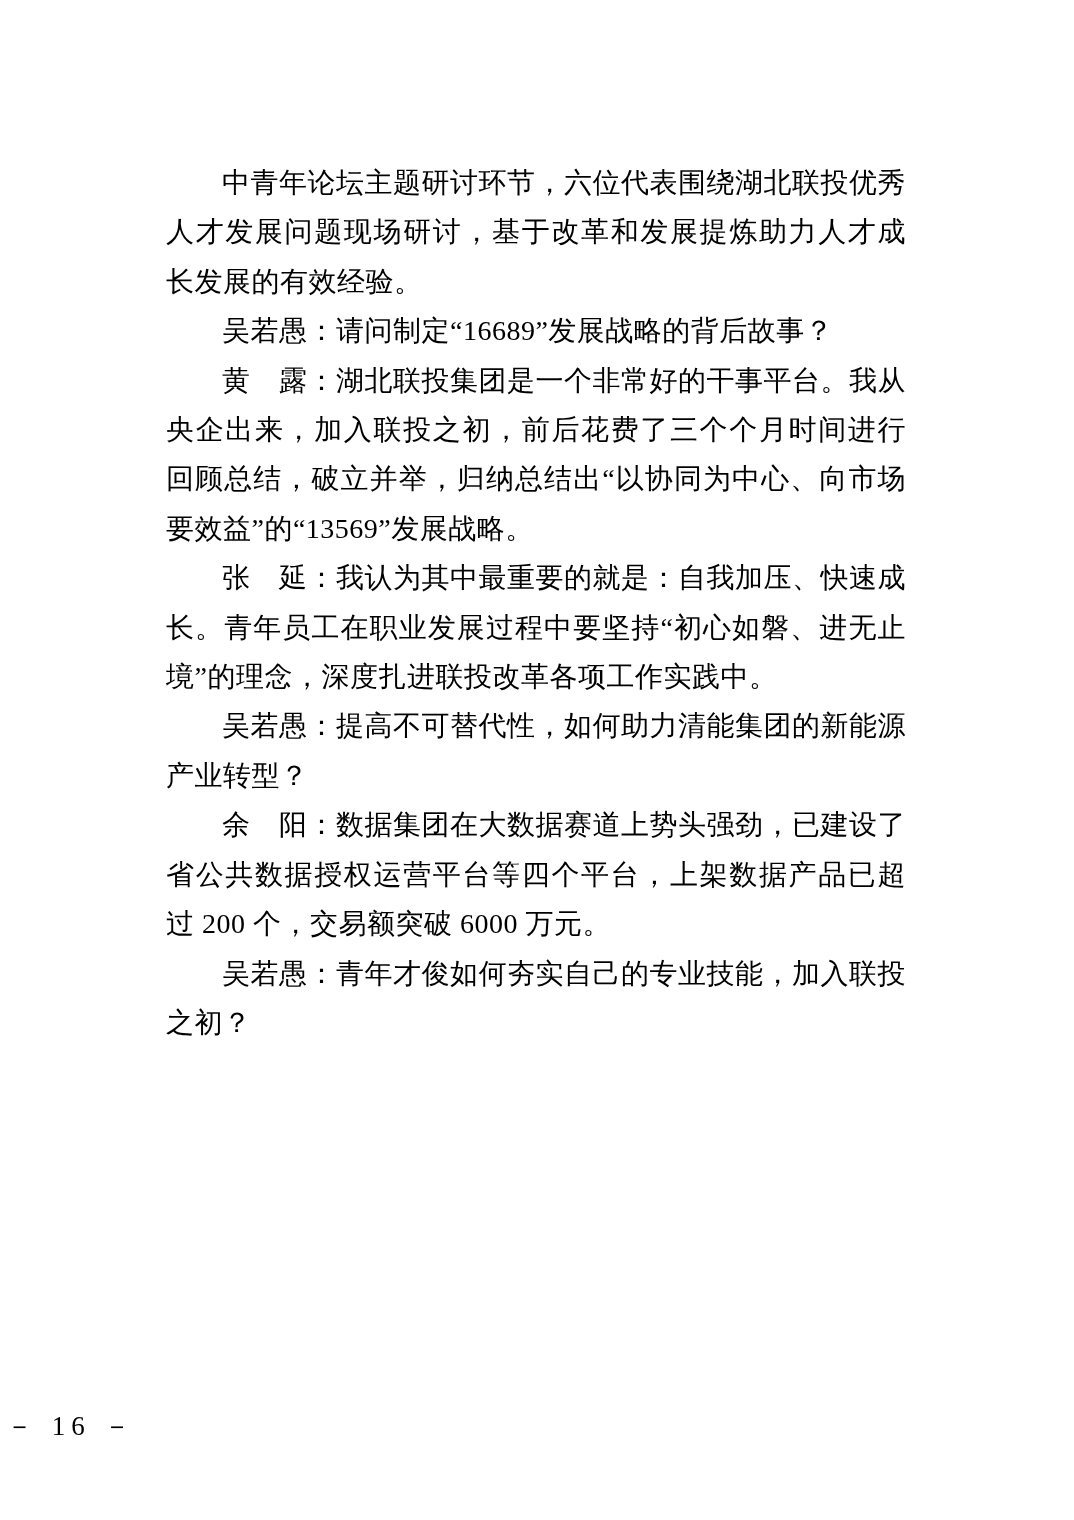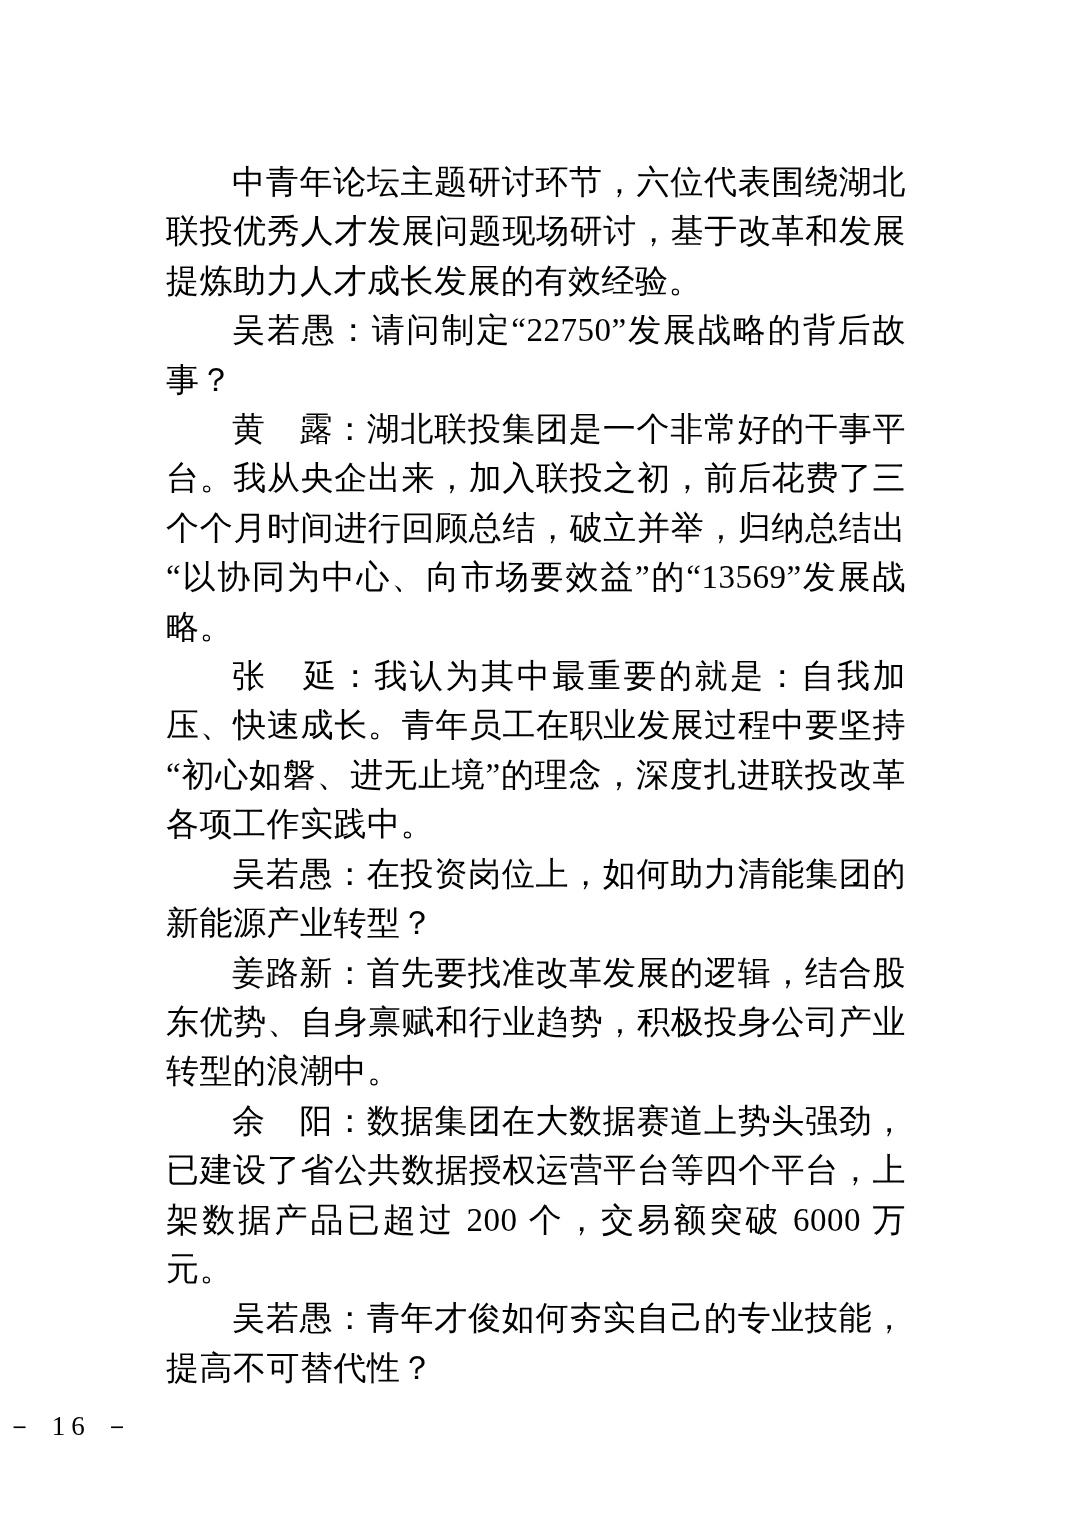--- a/index.html
+++ b/index.html
@@ -18,21 +18,21 @@
   .page {
     position: absolute;
     inset: 0;
     background: #ffffff;
   }
   .content {
     position: absolute;
     left: 166px;
     top: 158px;
     width: 740px;
-    font-size: 33px;
+    font-size: 28px;
     line-height: 49.4px;
     text-align: justify;
     text-justify: inter-ideograph;
     letter-spacing: 0.5px;
     font-family: Liberation Serif, serif;
   }
   .content p {
     margin: 0;
     padding: 0;
     text-indent: 2em;
@@ -49,32 +49,31 @@
 </style>
 </head>
 <body>
 
 <div class="page">
 
   <div class="content">
 
       <p>中青年论坛主题研讨环节，六位代表围绕湖北联投优秀人才发展问题现场研讨，基于改革和发展提炼助力人才成长发展的有效经验。</p>
 
-      <p>吴若愚：请问制定“22750”发展战略的背后故事？</p>
+      <p>吴若愚：请问制定“16689”发展战略的背后故事？</p>
 
       <p>黄　露：湖北联投集团是一个非常好的干事平台。我从央企出来，加入联投之初，前后花费了三个个月时间进行回顾总结，破立并举，归纳总结出“以协同为中心、向市场要效益”的“13569”发展战略。</p>
 
 
       <p>张　延：我认为其中最重要的就是：自我加压、快速成长。青年员工在职业发展过程中要坚持“初心如磐、进无止境”的理念，深度扎进联投改革各项工作实践中。</p>
 
-      <p>吴若愚：在投资岗位上，如何助力清能集团的新能源产业转型？</p>
+      <p>吴若愚：提高不可替代性，如何助力清能集团的新能源产业转型？</p>
 
-      <p>姜路新：首先要找准改革发展的逻辑，结合股东优势、自身禀赋和行业趋势，积极投身公司产业转型的浪潮中。</p>
 
 
       <p>余　阳：数据集团在大数据赛道上势头强劲，已建设了省公共数据授权运营平台等四个平台，上架数据产品已超过 200 个，交易额突破 6000 万元。</p>
 
-      <p>吴若愚：青年才俊如何夯实自己的专业技能，提高不可替代性？</p>
+      <p>吴若愚：青年才俊如何夯实自己的专业技能，加入联投之初？</p>
     </div>
 
   <div class="footer">－ 16 －</div>
 
 </div>
 
 </body></html>

